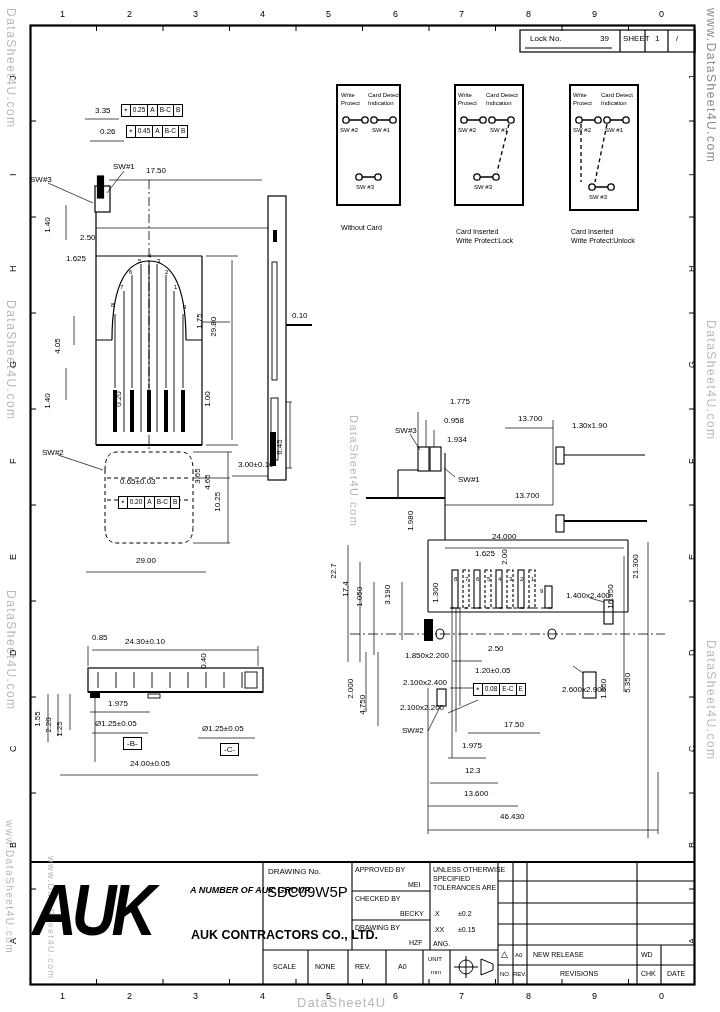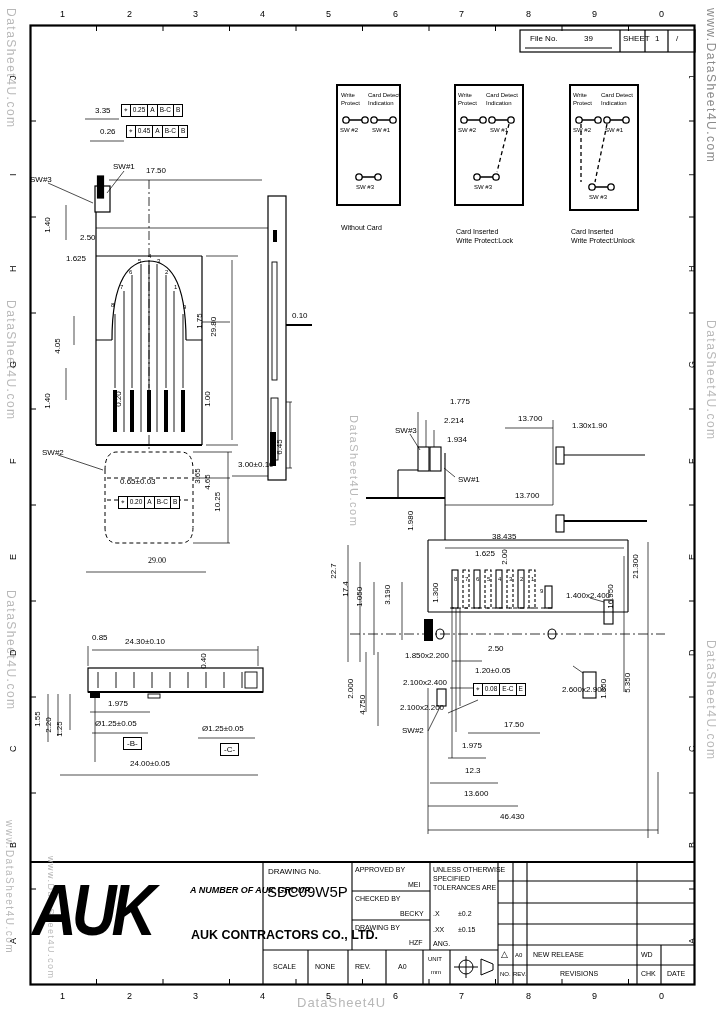--- a/index.html
+++ b/index.html
@@ -211,22 +211,22 @@
 <div class="lbl s9 v" style="left:698px;top:166px;">I</div>
 <div class="lbl s9 v" style="left:698px;top:262px;">H</div>
 <div class="lbl s9 v" style="left:698px;top:358px;">G</div>
 <div class="lbl s9 v" style="left:698px;top:454px;">F</div>
 <div class="lbl s9 v" style="left:698px;top:550px;">E</div>
 <div class="lbl s9 v" style="left:698px;top:646px;">D</div>
 <div class="lbl s9 v" style="left:698px;top:742px;">C</div>
 <div class="lbl s9 v" style="left:698px;top:838px;">B</div>
 <div class="lbl s9 v" style="left:698px;top:934px;">A</div>
 
-<div class="lbl" style="left:530px;top:35px;">File No.</div>
-<div class="lbl" style="left:584px;top:35px;">39</div>
+<div class="lbl" style="left:530px;top:35px;">Lock No.</div>
+<div class="lbl" style="left:600px;top:35px;">39</div>
 <div class="lbl" style="left:623px;top:35px;">SHEET</div>
 <div class="lbl" style="left:655px;top:35px;">1</div>
 <div class="lbl" style="left:676px;top:35px;">/</div>
 
 <div class="lbl s6 ml" style="left:341px;top:92px;">Write
 Protect</div>
 <div class="lbl s6 ml" style="left:368px;top:92px;">Card Detect
 Indication</div>
 <div class="lbl s6" style="left:340px;top:127px;">SW #2</div>
 <div class="lbl s6" style="left:372px;top:127px;">SW #1</div>
@@ -294,34 +294,34 @@
 <div class="lbl v" style="left:223px;top:503px;">10.25</div>
 <div class="lbl" style="left:238px;top:461px;">3.00±0.10</div>
 <div class="lbl" style="left:120px;top:478px;">0.65±0.03</div>
 <div class="fcf" style="left:118px;top:496px;">
   <span>⌖</span>
       <span>0.20</span>
       <span>A</span>
       <span>B-C</span>
       <span>B</span>
 </div>
-<div class="lbl" style="left:148px;top:557px;font-family:Liberation Serif, serif;">29.00</div>
+<div class="lbl" style="left:136px;top:557px;">29.00</div>
 <div class="lbl" style="left:292px;top:312px;">0.10</div>
 <div class="lbl v" style="left:285px;top:446px;">6.45</div>
 
 <div class="lbl" style="left:450px;top:398px;">1.775</div>
-<div class="lbl" style="left:444px;top:417px;">2.214</div>
+<div class="lbl" style="left:444px;top:417px;">0.958</div>
 <div class="lbl" style="left:447px;top:436px;">1.934</div>
 <div class="lbl" style="left:395px;top:427px;">SW#3</div>
 <div class="lbl" style="left:458px;top:476px;">SW#1</div>
 <div class="lbl" style="left:518px;top:415px;">13.700</div>
 <div class="lbl" style="left:572px;top:422px;">1.30x1.90</div>
 <div class="lbl v" style="left:416px;top:522px;">1.980</div>
 <div class="lbl" style="left:515px;top:492px;">13.700</div>
-<div class="lbl" style="left:492px;top:533px;">38.435</div>
+<div class="lbl" style="left:492px;top:533px;">24.000</div>
 <div class="lbl v" style="left:510px;top:556px;">2.00</div>
 <div class="lbl" style="left:475px;top:550px;">1.625</div>
 <div class="lbl v" style="left:441px;top:594px;">1.300</div>
 <div class="lbl s6" style="left:454px;top:576px;">8</div>
 <div class="lbl s6" style="left:465px;top:576px;">7</div>
 <div class="lbl s6" style="left:476px;top:576px;">6</div>
 <div class="lbl s6" style="left:487px;top:576px;">5</div>
 <div class="lbl s6" style="left:498px;top:576px;">4</div>
 <div class="lbl s6" style="left:509px;top:576px;">3</div>
 <div class="lbl s6" style="left:520px;top:576px;">2</div>

